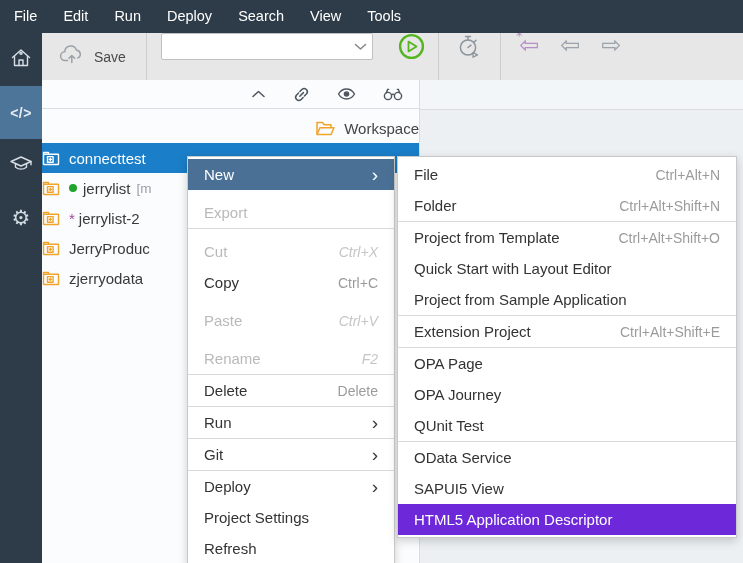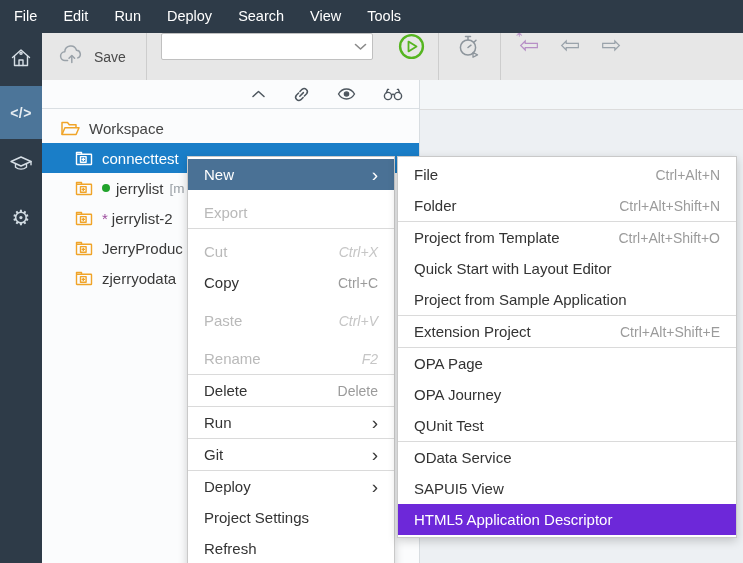--- a/index.html
+++ b/index.html
@@ -45,22 +45,22 @@
   .main-top { height:30px; background:#f3f6f8; border-bottom:1px solid #dcdcdc; }
 
   
   .tree-panel { position:absolute; top:80px; left:42px; width:378px; bottom:0;
     background:#fbfcfd; border-right:1px solid #d8dde1; }
   .tree-header { height:29px; border-bottom:1px solid #dadfe3; display:flex;
     align-items:center; justify-content:flex-end; gap:27px; padding-right:16px; }
   .th-icon { display:flex; }
   .tree { padding-top:4px; }
   .trow { height:30px; display:flex; align-items:center; font-size:15px;
-    color:#3a3a3a; padding-left:33px; white-space:nowrap; overflow:hidden; }
-  .trow.root { padding-left:19px; color:#444; }
+    color:#3a3a3a; white-space:nowrap; overflow:hidden; }
+  .trow.root { padding-left:19px; color:#444;justify-content:flex-end; }
   .trow svg { margin-right:9px; flex:none; }
   .trow.selected { background:#1a7ec8; color:#ffffff; }
   .dot { width:8px; height:8px; border-radius:50%; background:#21a32c; margin-right:6px; flex:none; }
   .prefix-star { color:#9c4a9c; margin-right:4px; }
   .suffix { color:#9aa0a6; margin-left:6px; font-size:13.5px; }
 
   
   .menu { position:absolute; background:#ffffff; border:1px solid #c9c9c9;
     box-shadow:0 3px 9px rgba(0,0,0,0.18); padding:2px 0; z-index:10; }
   .ctx-menu { top:156px; left:187px; width:208px; }

